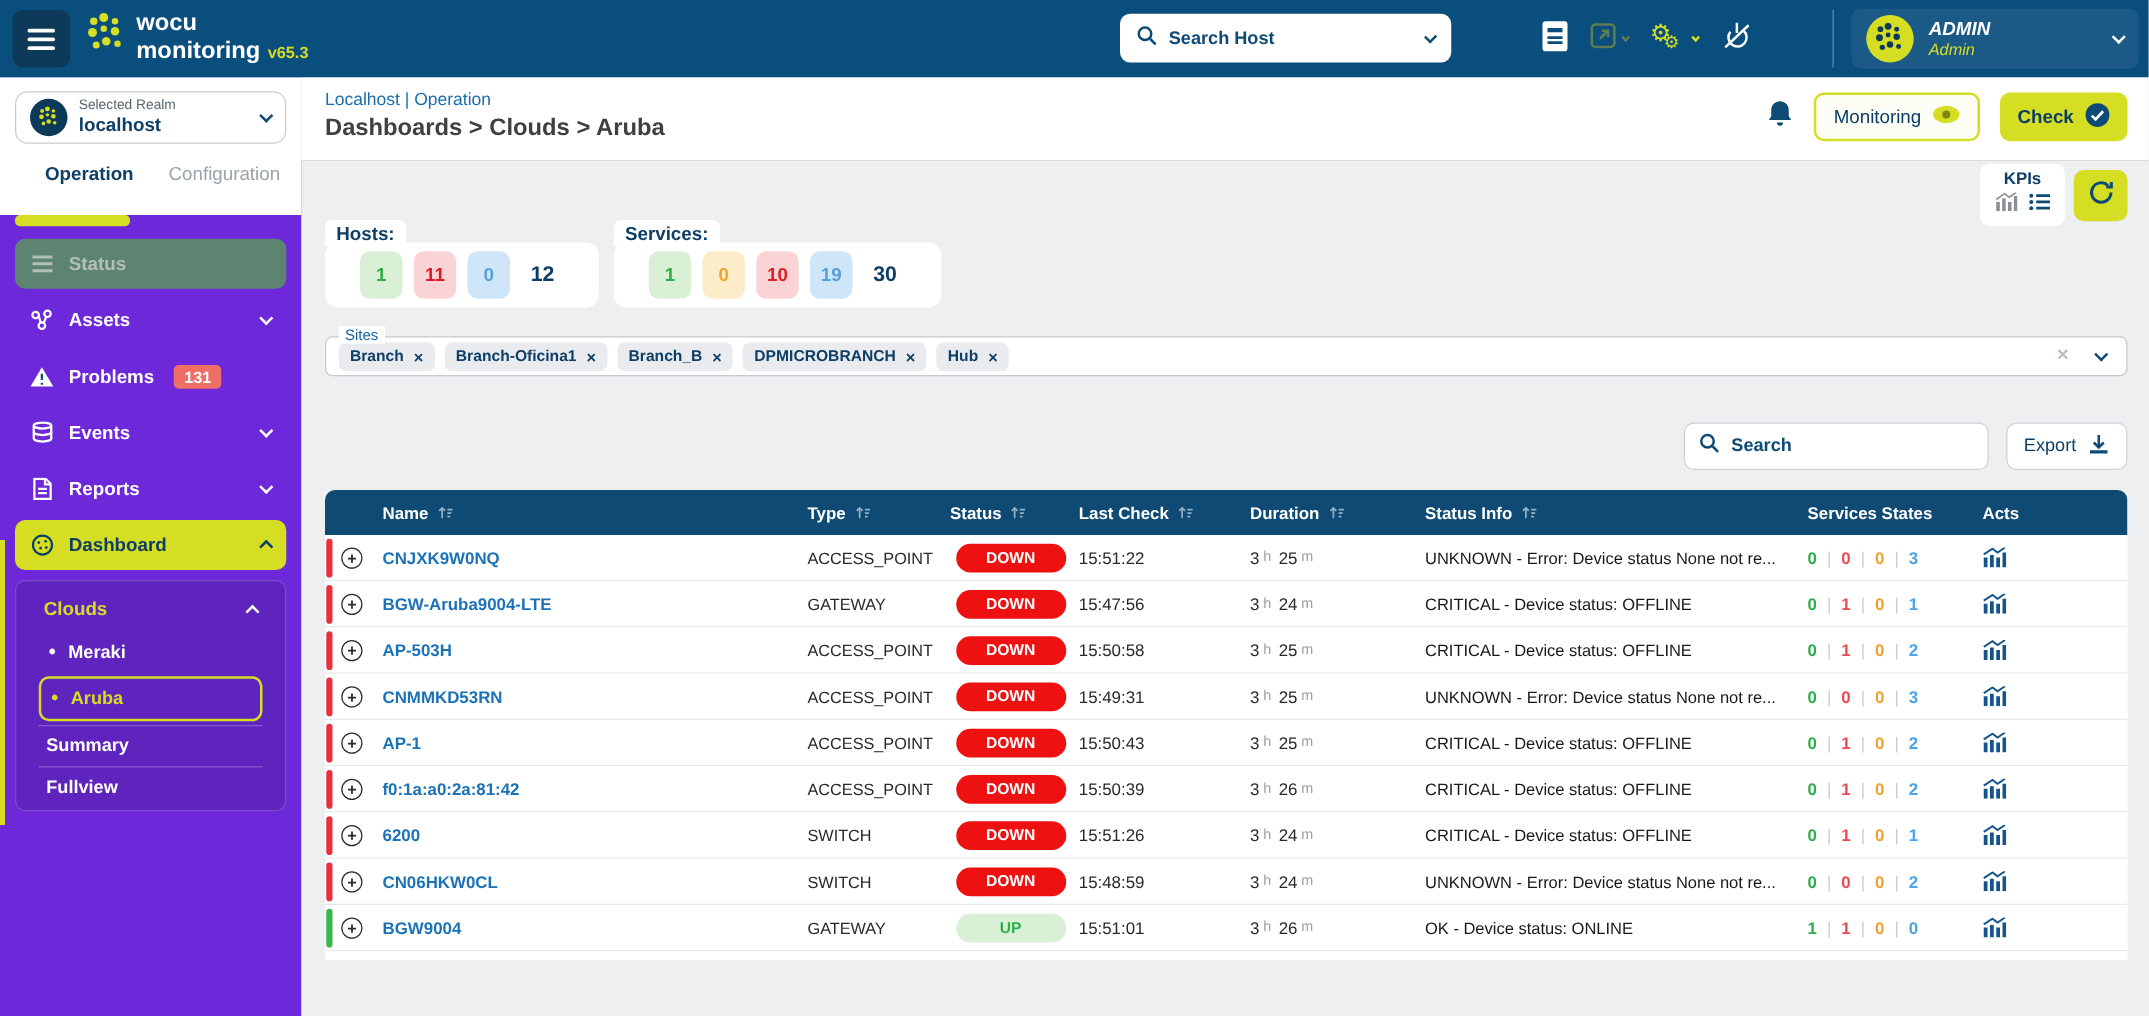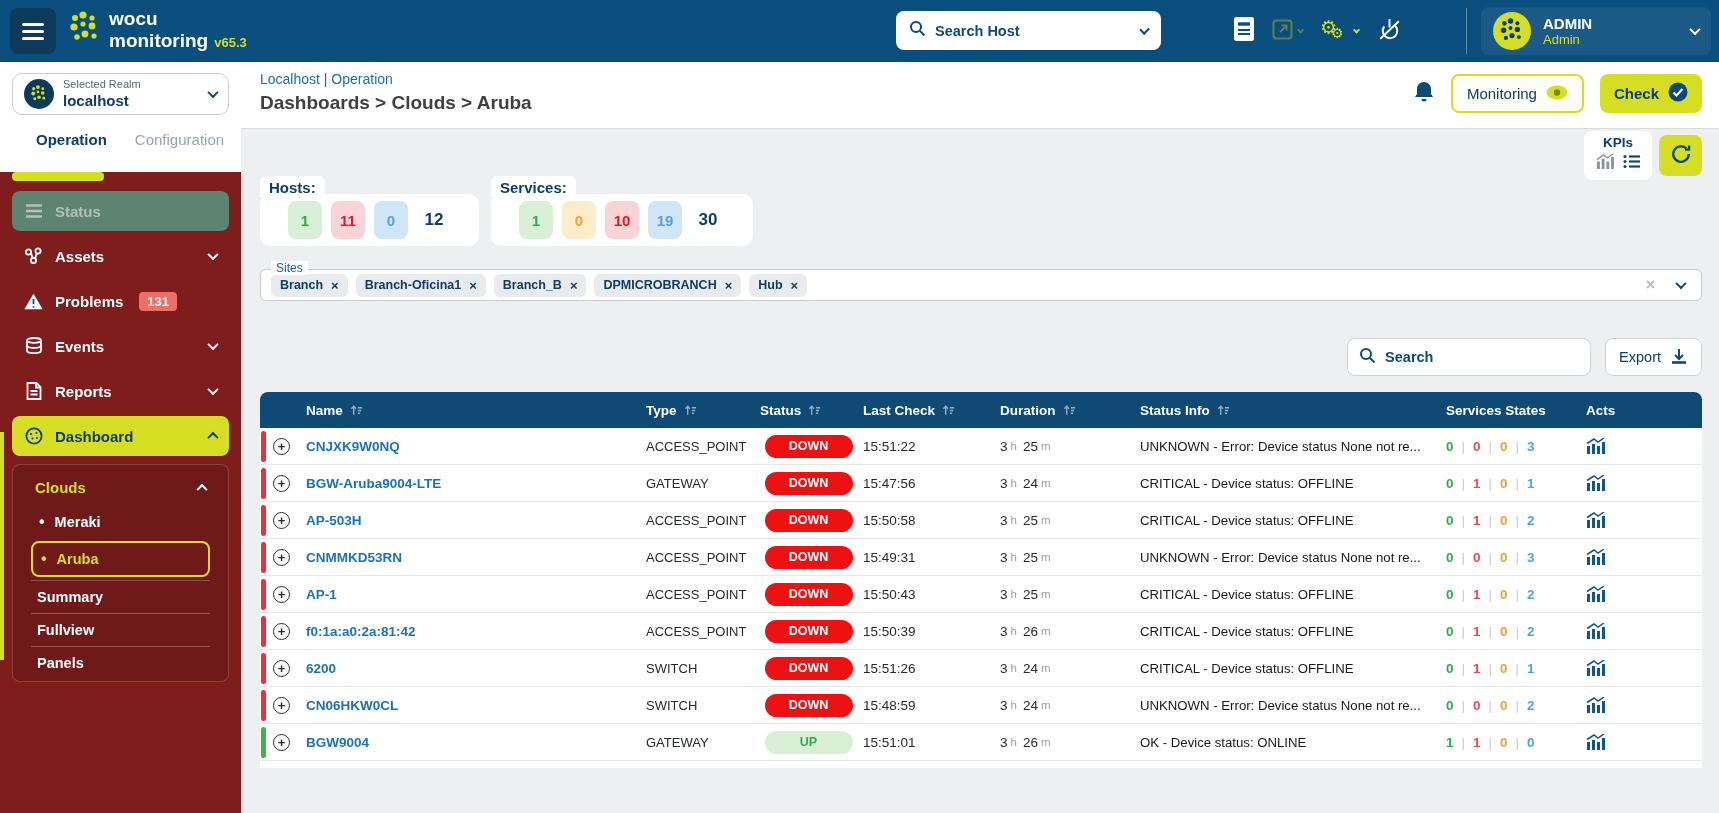--- a/index.html
+++ b/index.html
@@ -11,34 +11,34 @@
   .hamburger { position:absolute; left:10px; top:8px; width:46px; height:46px; background:#0d3a58; border-radius:8px; display:flex; flex-direction:column; justify-content:center; align-items:center; gap:4px; cursor:pointer; }
   .hamburger i { display:block; width:22px; height:3px; background:#fff; border-radius:2px; }
   .brand { position:absolute; left:70px; top:8px; display:flex; align-items:center; gap:9px;justify-content:center; }
   .brand-text { color:#fff; font-weight:bold; font-size:19px; line-height:1.15; }
   .brand-text .ver { color:#d6de23; font-size:13px; margin-left:6px; font-weight:bold; }
   .search-host { position:absolute; left:896px; top:11px; width:265px; height:39px; background:#fff; border-radius:8px; display:flex; align-items:center; gap:9px; padding:0 13px; }
   .search-host input { border:none; outline:none; flex:1; font-size:14.5px; font-weight:bold; color:#0d4a75; font-family:inherit; background:transparent; }
   .search-host input::placeholder { color:#0d4a75; opacity:1; }
   .nav-icons { position:absolute; left:1233px; top:0; height:62px; display:flex; align-items:center; gap:17px; }
   .nav-divider { position:absolute; left:1466px; top:8px; width:1px; height:46px; background:rgba(255,255,255,.35); }
-  .user { position:absolute; left:1481px; top:7px; width:230px; height:48px; background:rgba(255,255,255,.07); border-radius:8px; display:flex; align-items:center; gap:12px; padding:0 12px; cursor:pointer; }
+  .user { position:absolute; left:1481px; top:7px; width:230px; height:48px; background:rgba(255,255,255,.07); border-radius:8px; display:flex; align-items:center; gap:12px; padding:0 12px; cursor:pointer;font-style:italic; }
   .avatar { width:38px; height:38px; border-radius:50%; background:#d6de23; display:flex; align-items:center; justify-content:center; }
   .user-name { color:#fff; font-weight:bold; font-size:15px; line-height:1.15; }
   .user-role { color:#d6de23; font-size:13px; }
   .gears { color:#d6de23; font-size:19px; line-height:1; position:relative; width:28px; height:26px; }
   .gears .g1 { position:absolute; left:0; top:0; }
   .gears .g2 { position:absolute; left:11px; top:8px; font-size:14px; }
 
   .chev { display:inline-block; width:8px; height:8px; border-right:2.5px solid currentColor; border-bottom:2.5px solid currentColor; transform:rotate(45deg) translate(-1px,-1px); }
   .chev.up { transform:rotate(-135deg) translate(-1px,-1px); }
   .chev.sm { width:5px; height:5px; border-width:2px; }
 
   
-  .sidebar { position:absolute; left:0; top:62px; width:241px; bottom:0; background:#7f1d1d; }
+  .sidebar { position:absolute; left:0; top:62px; width:241px; bottom:0; background:#6d28d9; }
   .side-top { background:#fff; height:110px; padding:11px 12px 0; }
   .realm-card { border:1px solid #c9ccd0; border-radius:10px; height:42px; display:flex; align-items:center; gap:9px; padding:0 11px; cursor:pointer; background:#fff; }
   .realm-icon { width:30px; height:30px; border-radius:50%; background:#0d3a58; display:flex; align-items:center; justify-content:center; flex-shrink:0; }
   .realm-label { font-size:11px; color:#5b6770; line-height:1.2; }
   .realm-value { font-size:15px; font-weight:bold; color:#0d3e66; line-height:1.2; }
   .realm-chev { margin-left:auto; color:#0d4a75; }
   .side-tabs { display:flex; gap:28px; padding:16px 0 0 24px; }
   .side-tab { font-size:15px; cursor:pointer; }
   .side-tab.active { color:#0d3e66; font-weight:bold; }
   .side-tab.inactive { color:#9aa3ab; }
@@ -340,21 +340,20 @@
           <span>Meraki</span>
         </div>
         <div class="sub-item active">
           <span class="bullet">•</span>
           <span>Aruba</span>
         </div>
       </div>
     <div id="submenu-links">
         <div class="sub-link">Summary</div>
         <div class="sub-link">Fullview</div>
-        <div class="sub-link">Panels</div>
       </div>
   </div>
   <div class="lime-accent"></div>
 </div>
 
 <div class="page-header">
   <div class="breadcrumbs">
     <div class="crumb-context">Localhost | Operation</div>
     <div class="crumb-path">Dashboards &gt; Clouds &gt; Aruba</div>
   </div>

